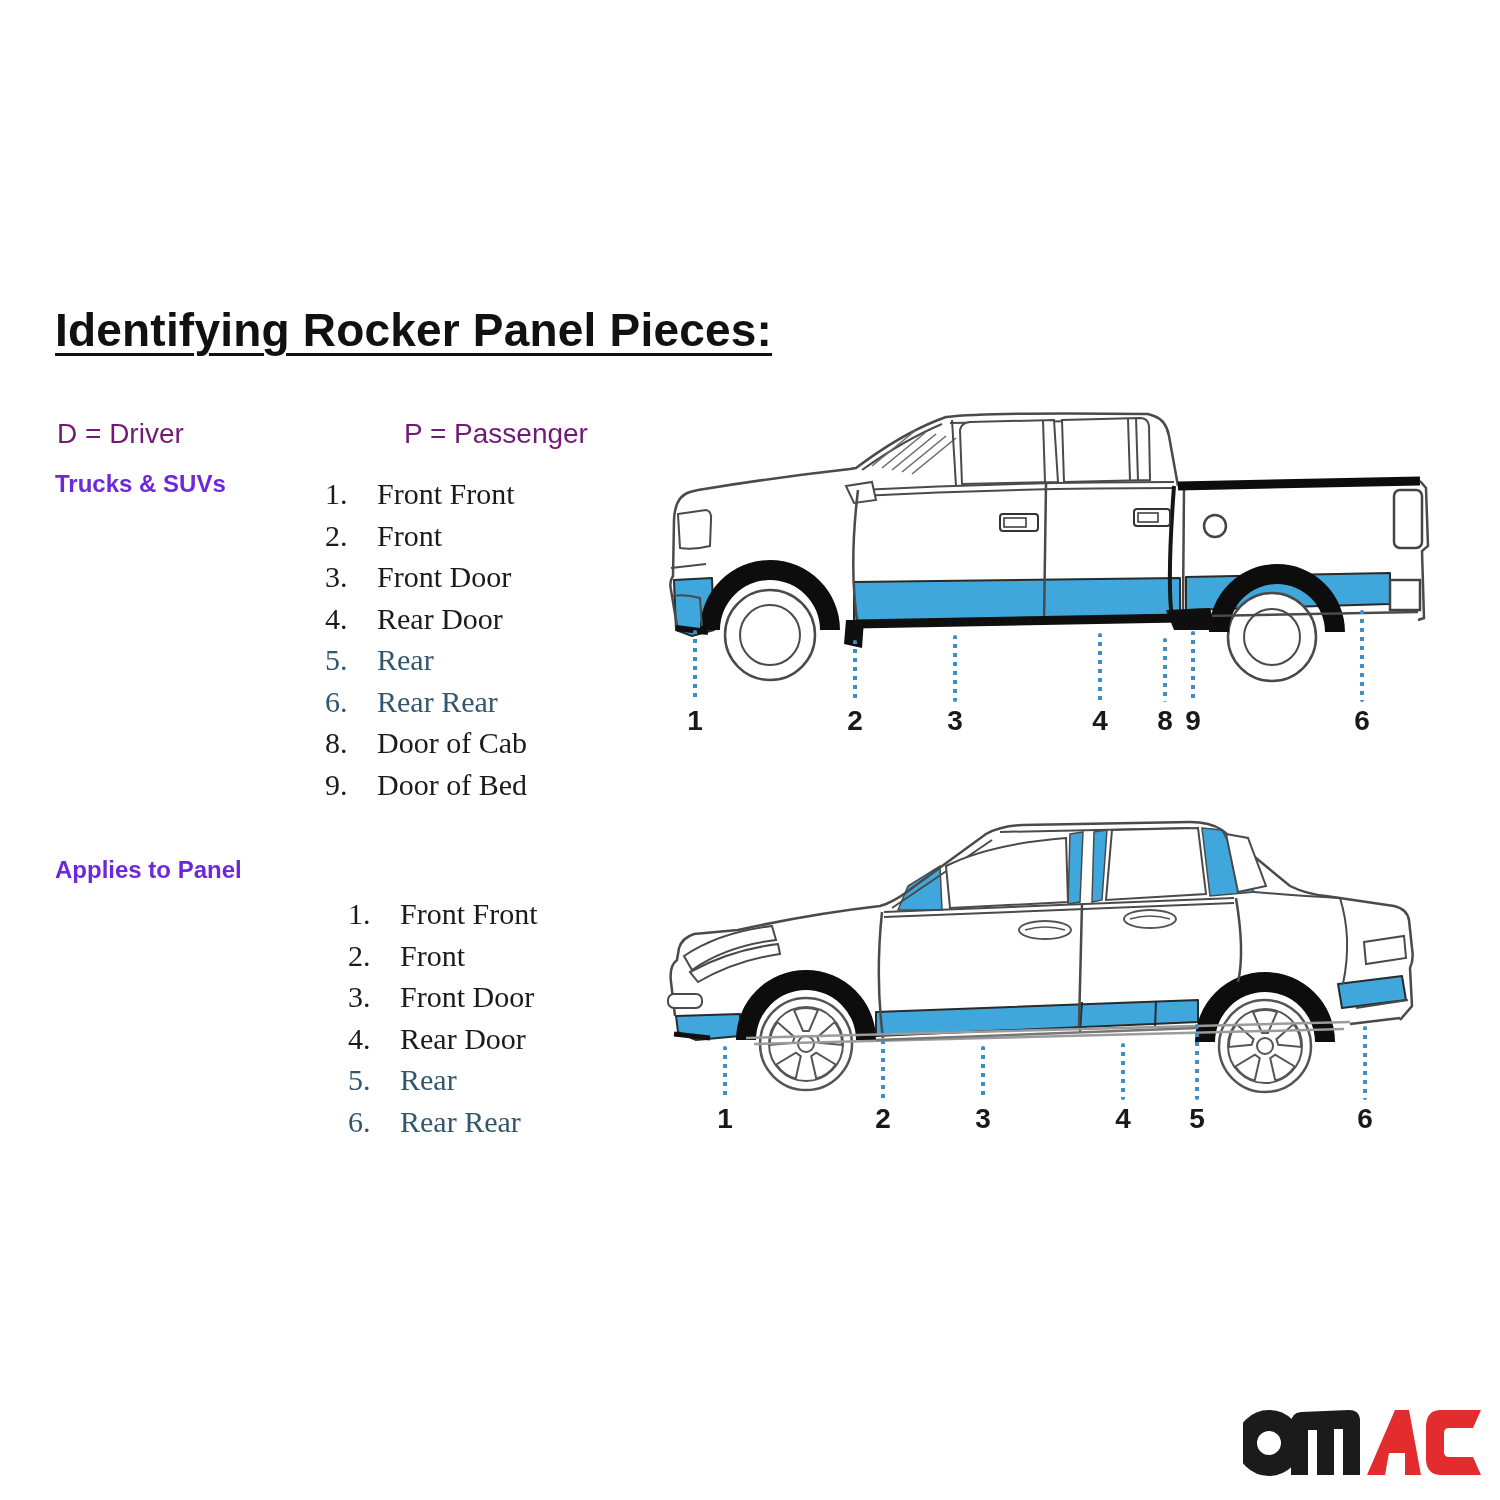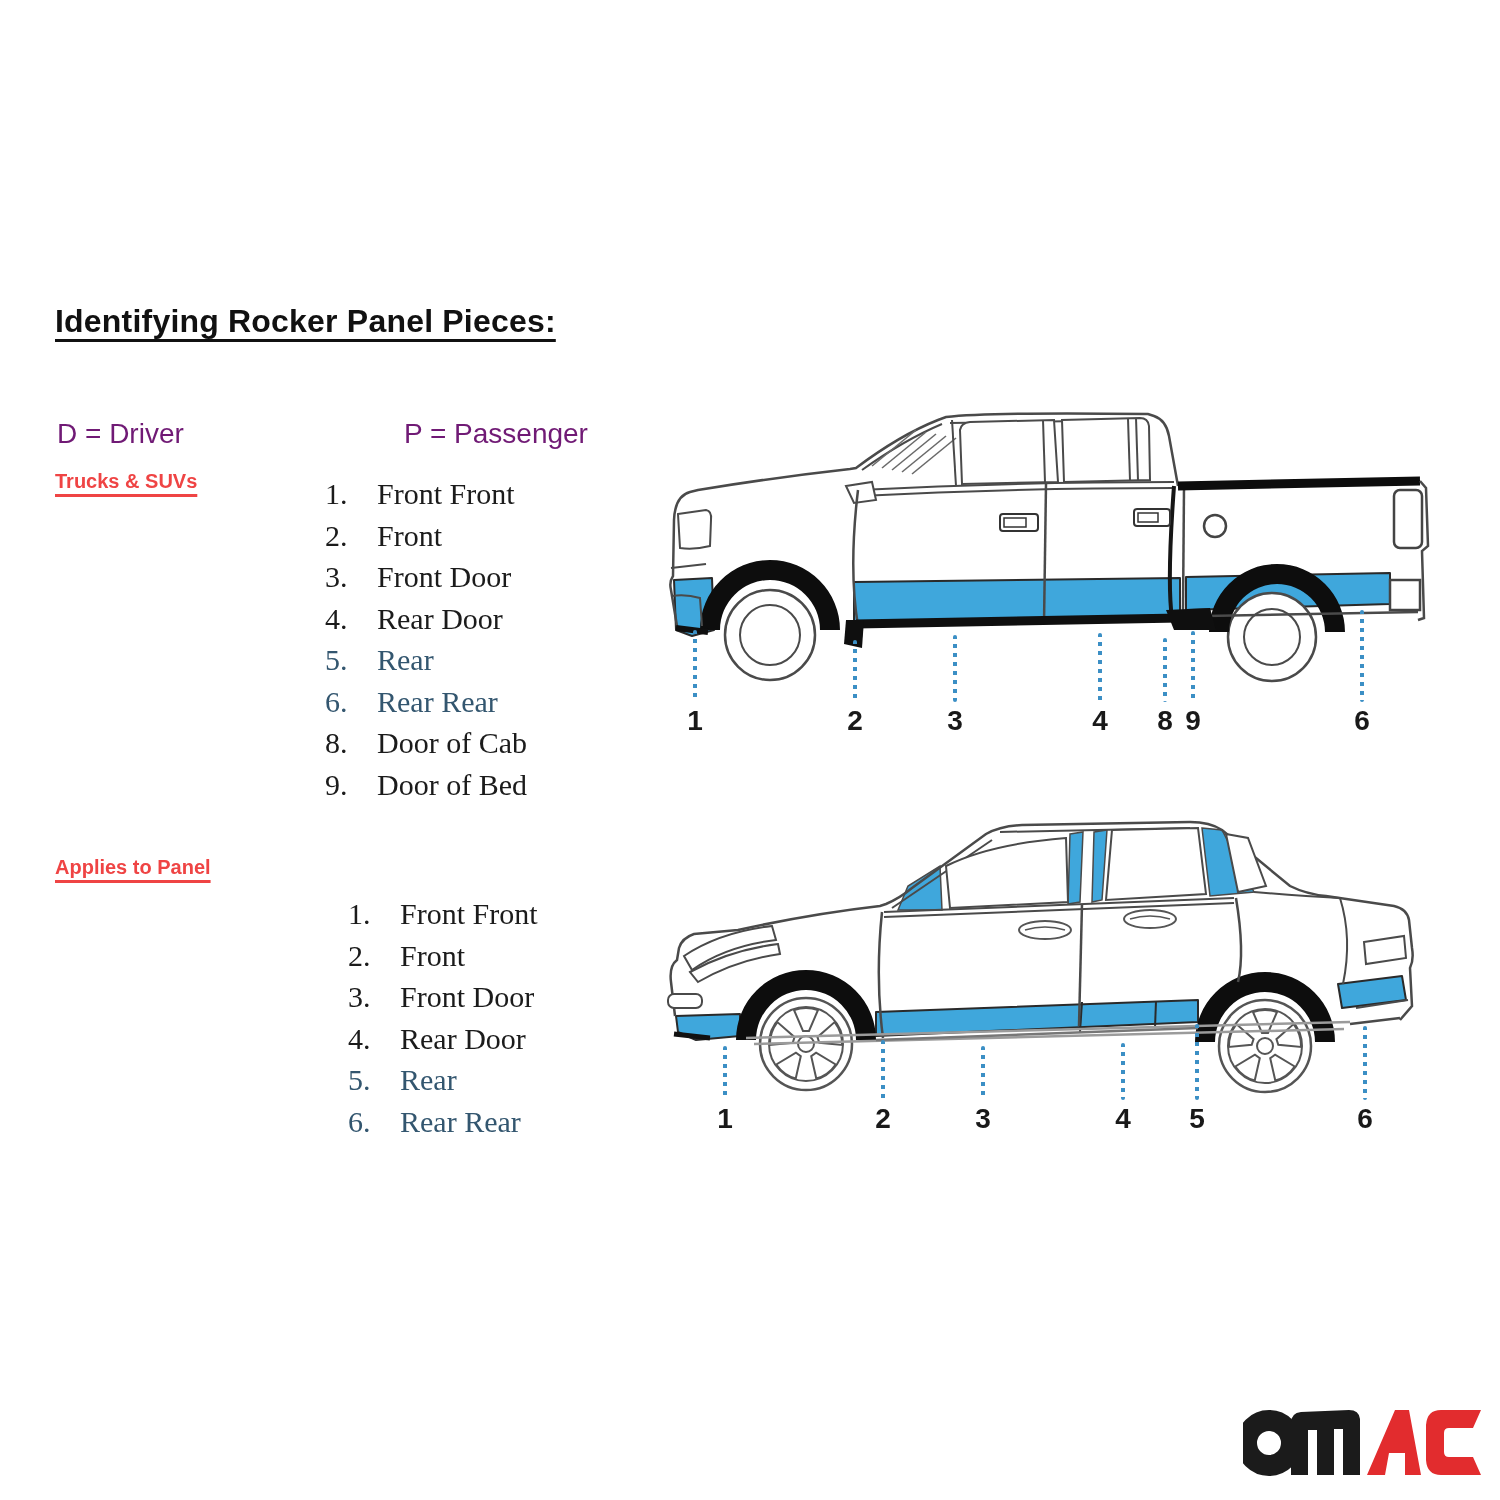--- a/index.html
+++ b/index.html
@@ -1,26 +1,26 @@
 <!DOCTYPE html>
 <html style="--hl: #3fa7dc; --leader: #3b8fc5; --hl-text: #33566f; --logo-black: #1b1b1b; --logo-red: #e22c2e;"><head>
 <meta charset="utf-8">
 <style>
   html,body{margin:0;padding:0;background:#ffffff;}
   #page{position:relative;width:1500px;height:1500px;background:#ffffff;overflow:hidden;
         font-family:"Liberation Sans",sans-serif;color:#141414;}
 
-  .title{position:absolute;left:55px;top:303px;font-size:32px;font-weight:700;
+  .title{position:absolute;left:55px;top:303px;font-size:46px;font-weight:700;
          letter-spacing:.2px;color:#111;
          text-decoration:underline;text-decoration-thickness:3px;text-underline-offset:7px;}
   .legend-item{position:absolute;top:418px;font-size:28px;color:#701a75;}
   .legend-driver{left:57px;}
   .legend-passenger{left:396px;margin-left:8px;}
-  .subhead{position:absolute;left:55px;font-size:20px;font-weight:700;color:#ef4444;
-           text-decoration:underline;text-decoration-thickness:3px;text-underline-offset:6px;}
+  .subhead{position:absolute;left:55px;font-size:24px;font-weight:700;color:#6d28d9;
+           text-decoration-thickness:3px;text-underline-offset:6px;}
   .subhead.trucks{top:470px;}
   .subhead.sedans{top:856px;}
 
   .num-list{position:absolute;font-family:"Liberation Serif",serif;font-size:30px;color:#1b1b1b;}
   .num-list.trucks{left:325px;top:477px;}
   .num-list.sedans{left:348px;top:897px;}
   .num-list .li{display:flex;height:41.5px;align-items:flex-start;}
   .num-list .num{width:52px;flex:0 0 52px;}
   .num-list .hl{color:var(--hl-text,#33566f);}
 

